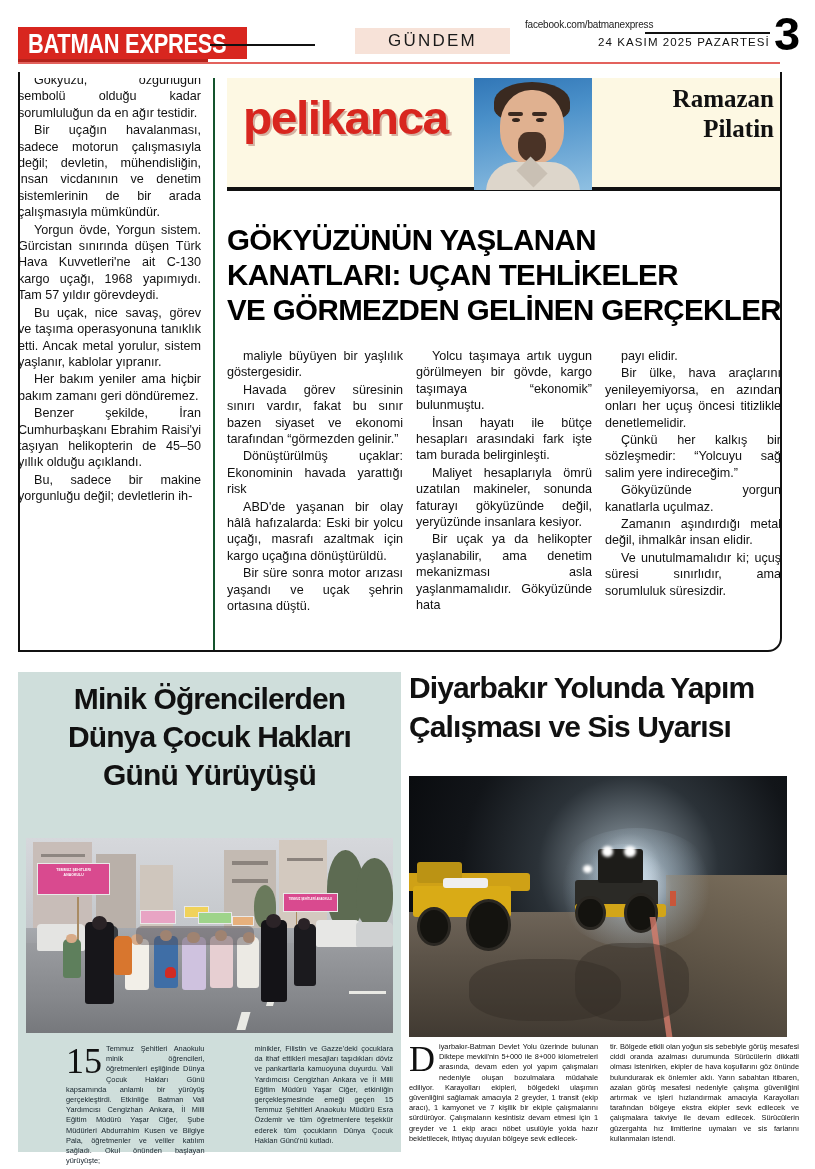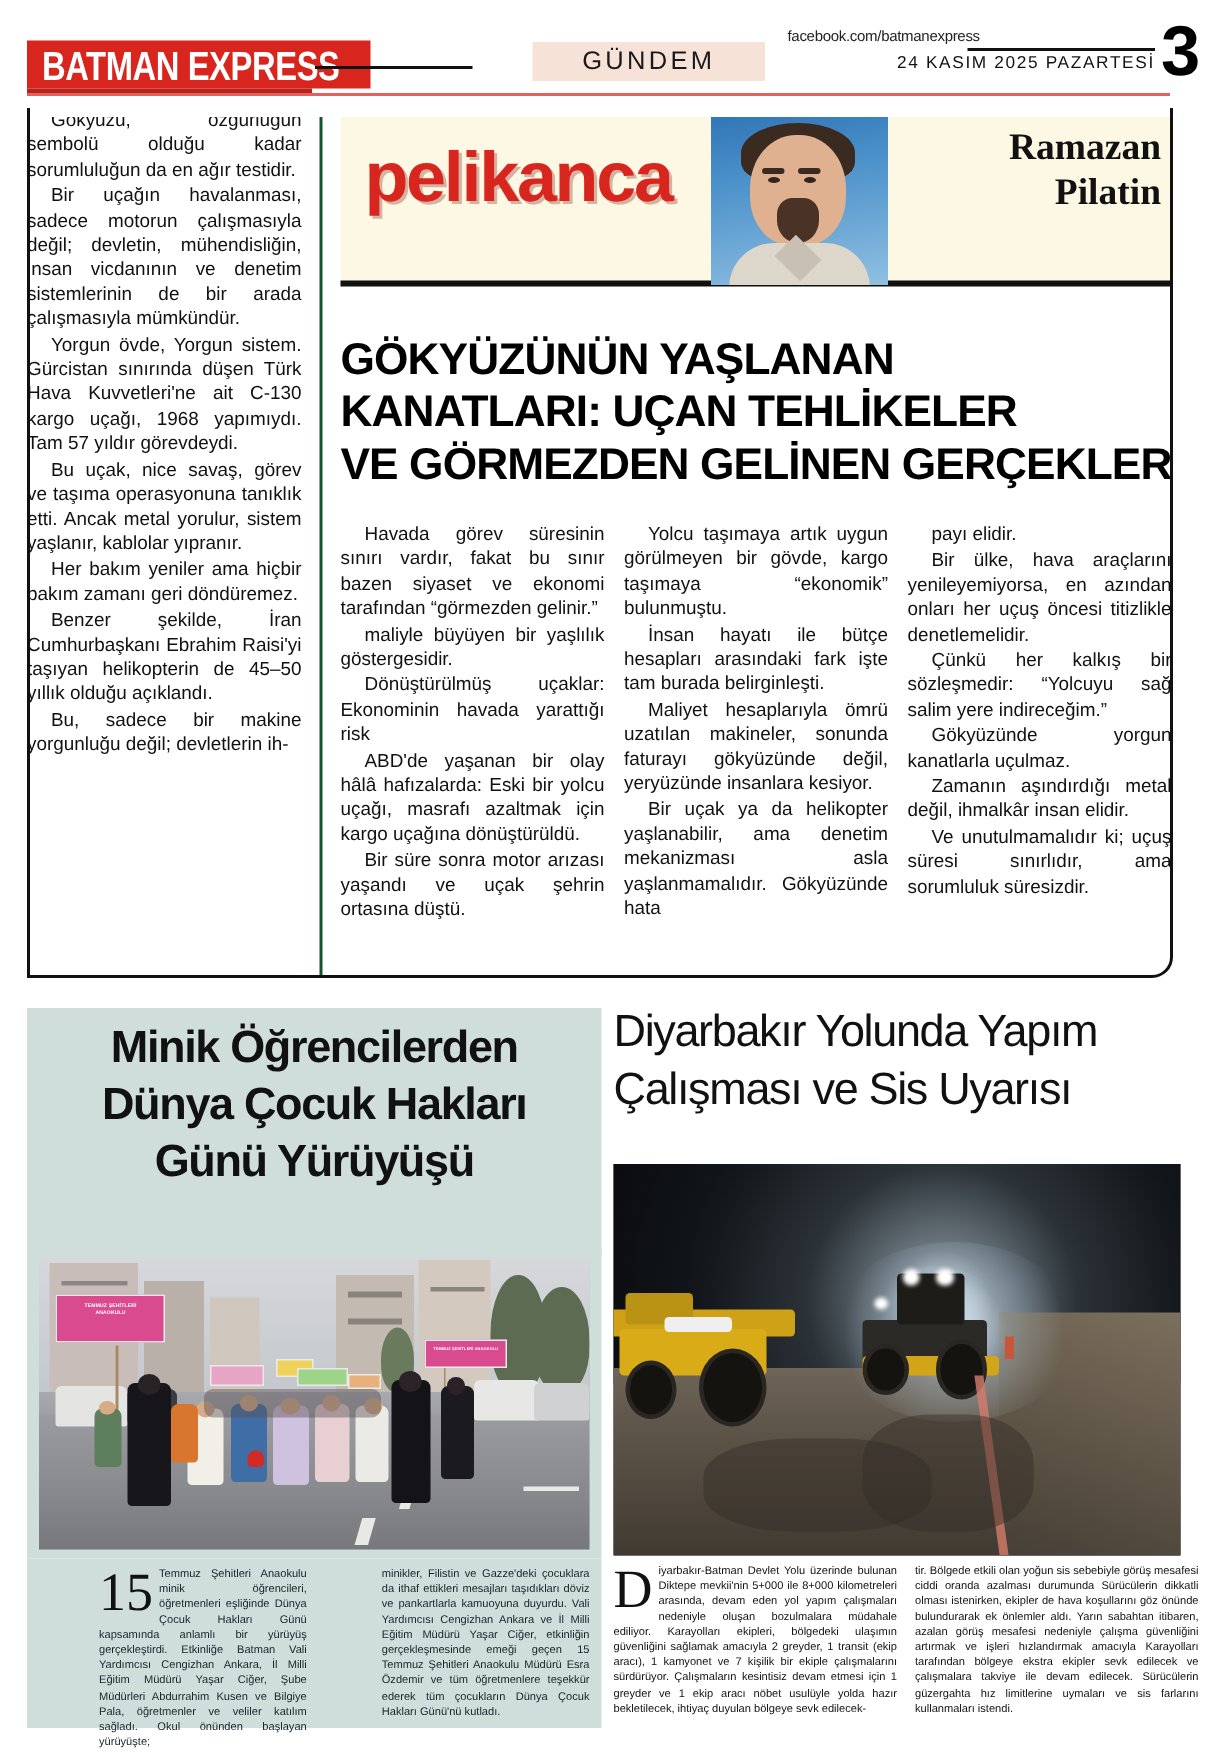--- a/index.html
+++ b/index.html
@@ -178,21 +178,21 @@
   }
   .cap-text {
     font-size: 7.4px; line-height: 10.2px; text-align: justify; color: #15222b;
     font-family: "Liberation Sans", sans-serif;
   }
 
   
   .story-right { position: absolute; left: 409px; top: 668px; width: 391px; height: 482px; }
   .sr-headline {
     position: absolute; left: 0; top: 0; width: 391px;
-    font-weight: normal; color: #111; font-size: 30px; line-height: 39px;
+    font-weight: bold; color: #111; font-size: 30px; line-height: 39px;
     letter-spacing: -0.9px; font-family: "Liberation Sans", sans-serif;
   }
   .sr-photo {
     position: absolute; left: 0; top: 108px; width: 378px; height: 261px;
     overflow: hidden; background: #0b0b0c;
   }
   .sr-caption {
     position: absolute; left: 0; top: 374px; width: 391px; height: 100px;
     display: flex; gap: 12px;
   }
@@ -290,22 +290,22 @@
     </div>
 
     <div class="op-headline">
       <div>GÖKYÜZÜNÜN YAŞLANAN</div>
       <div>KANATLARI: UÇAN TEHLİKELER</div>
       <div>VE GÖRMEZDEN GELİNEN GERÇEKLER</div>
     </div>
 
     <div class="op-body-cols">
       <div class="op-col">
+        <p>maliyle büyüyen bir yaşlılık göstergesidir.</p>
         <p>Havada görev süresinin sınırı vardır, fakat bu sınır bazen siyaset ve ekonomi tarafından “görmezden gelinir.”</p>
-        <p>maliyle büyüyen bir yaşlılık göstergesidir.</p>
         <p>Dönüştürülmüş uçaklar: Ekonominin havada yarattığı risk</p>
         <p>ABD'de yaşanan bir olay hâlâ hafızalarda: Eski bir yolcu uçağı, masrafı azaltmak için kargo uçağına dönüştürüldü.</p>
         <p>Bir süre sonra motor arızası yaşandı ve uçak şehrin ortasına düştü.</p>
       </div>
       <div class="op-col">
         <p>Yolcu taşımaya artık uygun görülmeyen bir gövde, kargo taşımaya “ekonomik” bulunmuştu.</p>
         <p>İnsan hayatı ile bütçe hesapları arasındaki fark işte tam burada belirginleşti.</p>
         <p>Maliyet hesaplarıyla ömrü uzatılan makineler, sonunda faturayı gökyüzünde değil, yeryüzünde insanlara kesiyor.</p>
         <p>Bir uçak ya da helikopter yaşlanabilir, ama denetim mekanizması asla yaşlanmamalıdır. Gökyüzünde hata</p>
       </div>

